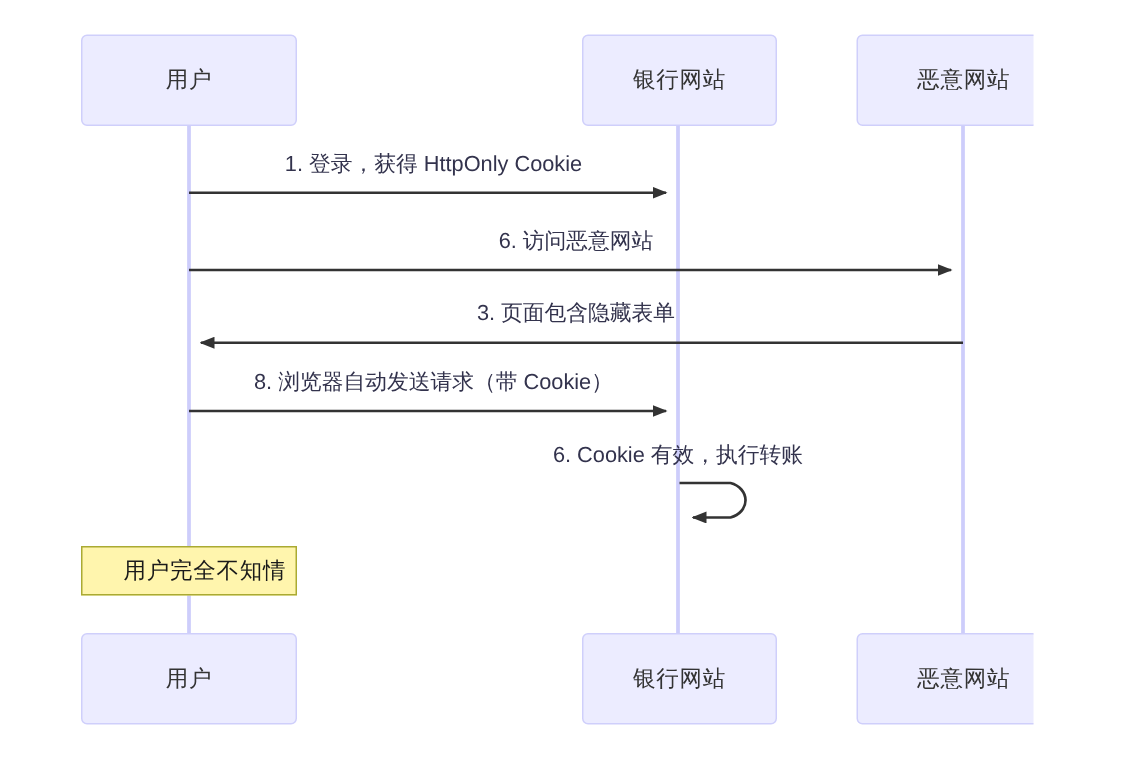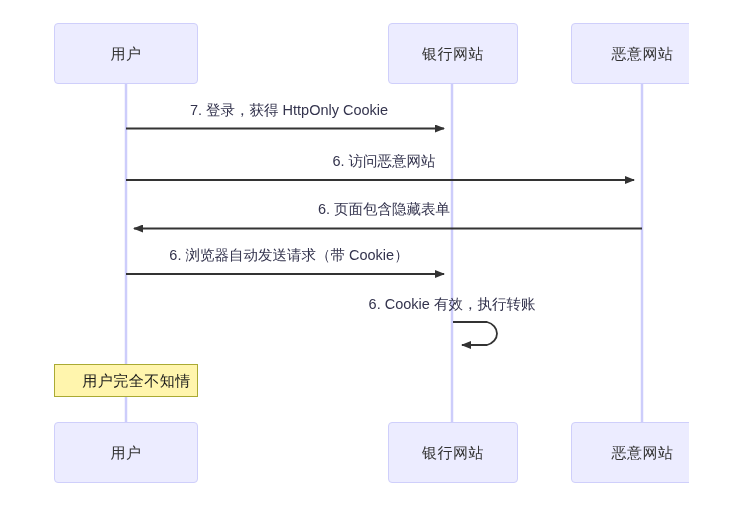--- a/index.html
+++ b/index.html
@@ -109,27 +109,27 @@
   </div>
 
   <div class="actor-box" style="left:388px; top:23px; width:130px; height:61px;">
     <span class="actor-label">银行网站</span>
   </div>
 
   <div class="actor-box" style="left:571px; top:23px; width:143px; height:61px;">
     <span class="actor-label">恶意网站</span>
   </div>
 
-  <div class="msg-label" style="left:289px; top:103px;">7. 登录，获得 HttpOnly Cookie</div>
+  <div class="msg-label" style="left:289px; top:103px;">1. 登录，获得 HttpOnly Cookie</div>
 
   <div class="msg-label" style="left:384px; top:154px;">6. 访问恶意网站</div>
 
-  <div class="msg-label" style="left:384px; top:202px;">6. 页面包含隐藏表单</div>
+  <div class="msg-label" style="left:384px; top:202px;">3. 页面包含隐藏表单</div>
 
-  <div class="msg-label" style="left:289px; top:248px;">6. 浏览器自动发送请求（带 Cookie）</div>
+  <div class="msg-label" style="left:289px; top:248px;">8. 浏览器自动发送请求（带 Cookie）</div>
 
   <div class="msg-label" style="left:452px; top:297px;">6. Cookie 有效，执行转账</div>
 
   <div class="note-box" style="left:54px; top:364px; width:144px; height:33px;padding-left:21px;">
     <span class="note-text">用户完全不知情</span>
   </div>
 
   <div class="actor-box" style="left:54px; top:422px; width:144px; height:61px;">
     <span class="actor-label">用户</span>
   </div>

